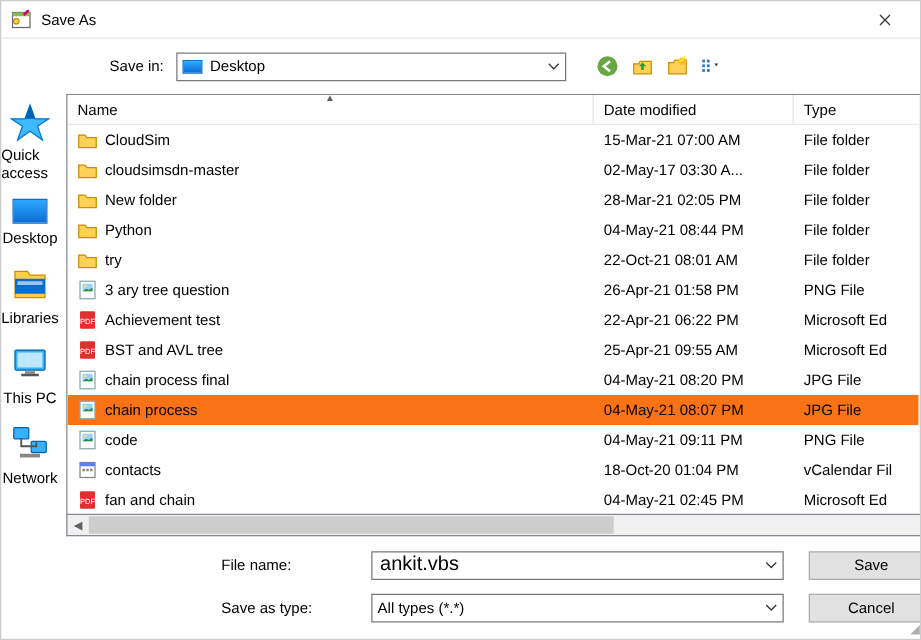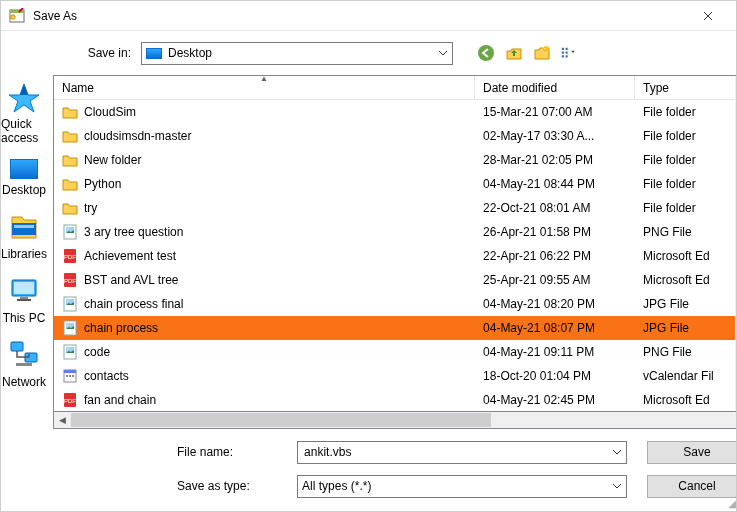--- a/index.html
+++ b/index.html
@@ -44,21 +44,21 @@
   .ficon { width: 16px; height: 16px; flex: 0 0 16px; }
   .hscroll { height: 17px; margin: 0 6px; border: 1px solid #828790; border-top: none; background: #f0f0f0; display: flex; align-items: center; }
   .hscroll .harrow { width: 17px; height: 100%; display: flex; align-items: center; justify-content: center; color: #606060; font-size: 9px; cursor: pointer; }
   .hscroll .htrack { flex: 1; position: relative; height: 100%; }
   .hscroll .hthumb { position: absolute; left: 0; top: 1px; bottom: 1px; width: 420px; background: #cdcdcd; }
   .bottom { padding: 6px 12px 8px 130px; }
   .formrow { display: flex; align-items: center; height: 34px; gap: 10px; }
   .formrow .flbl { width: 110px; }
   .formrow .combo { width: 330px; }
   .formrow .btn { width: 100px; height: 23px; border: 1px solid #adadad; background: #e1e1e1; font-family: inherit; font-size: 12px; cursor: pointer; }
-  .input-text { border: none; outline: none; font-family: inherit; font-size: 12px; width: 100%; background: transparent; }
+  .input-text { border: none; outline: none; font-family: inherit; font-size: 16px; width: 100%; background: transparent; }
   .desktop-ico { width: 28px; height: 20px; background: linear-gradient(#2fa7ff,#0a6ed1); border: 1px solid #0a6ed1; }
   .desktop-ico.sm { width: 16px; height: 11px; }
   .grip { position: absolute; right: 2px; bottom: 2px; color: #b0b0b0; font-size: 10px; letter-spacing: -2px; pointer-events: none; }
 </style>
 </head>
 <body>
 
 <div class="window">
 
   <div class="titlebar">

